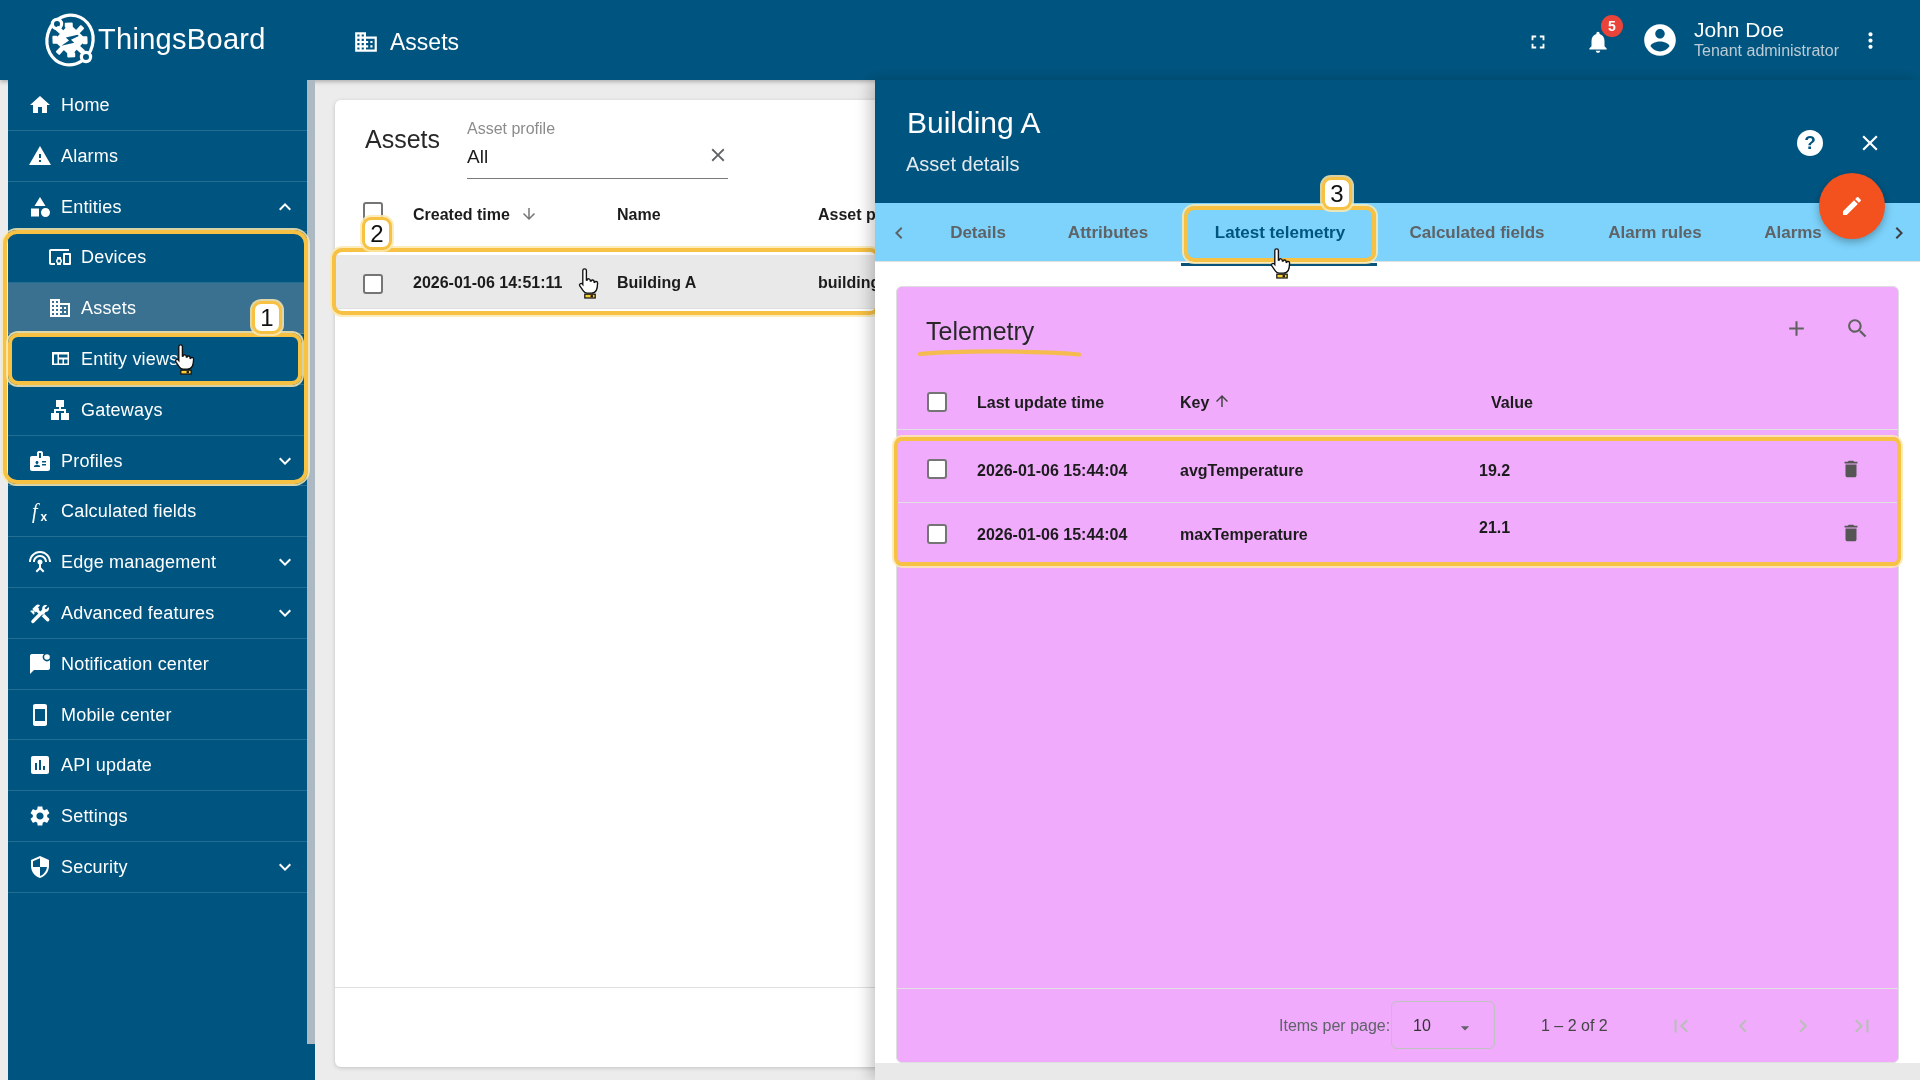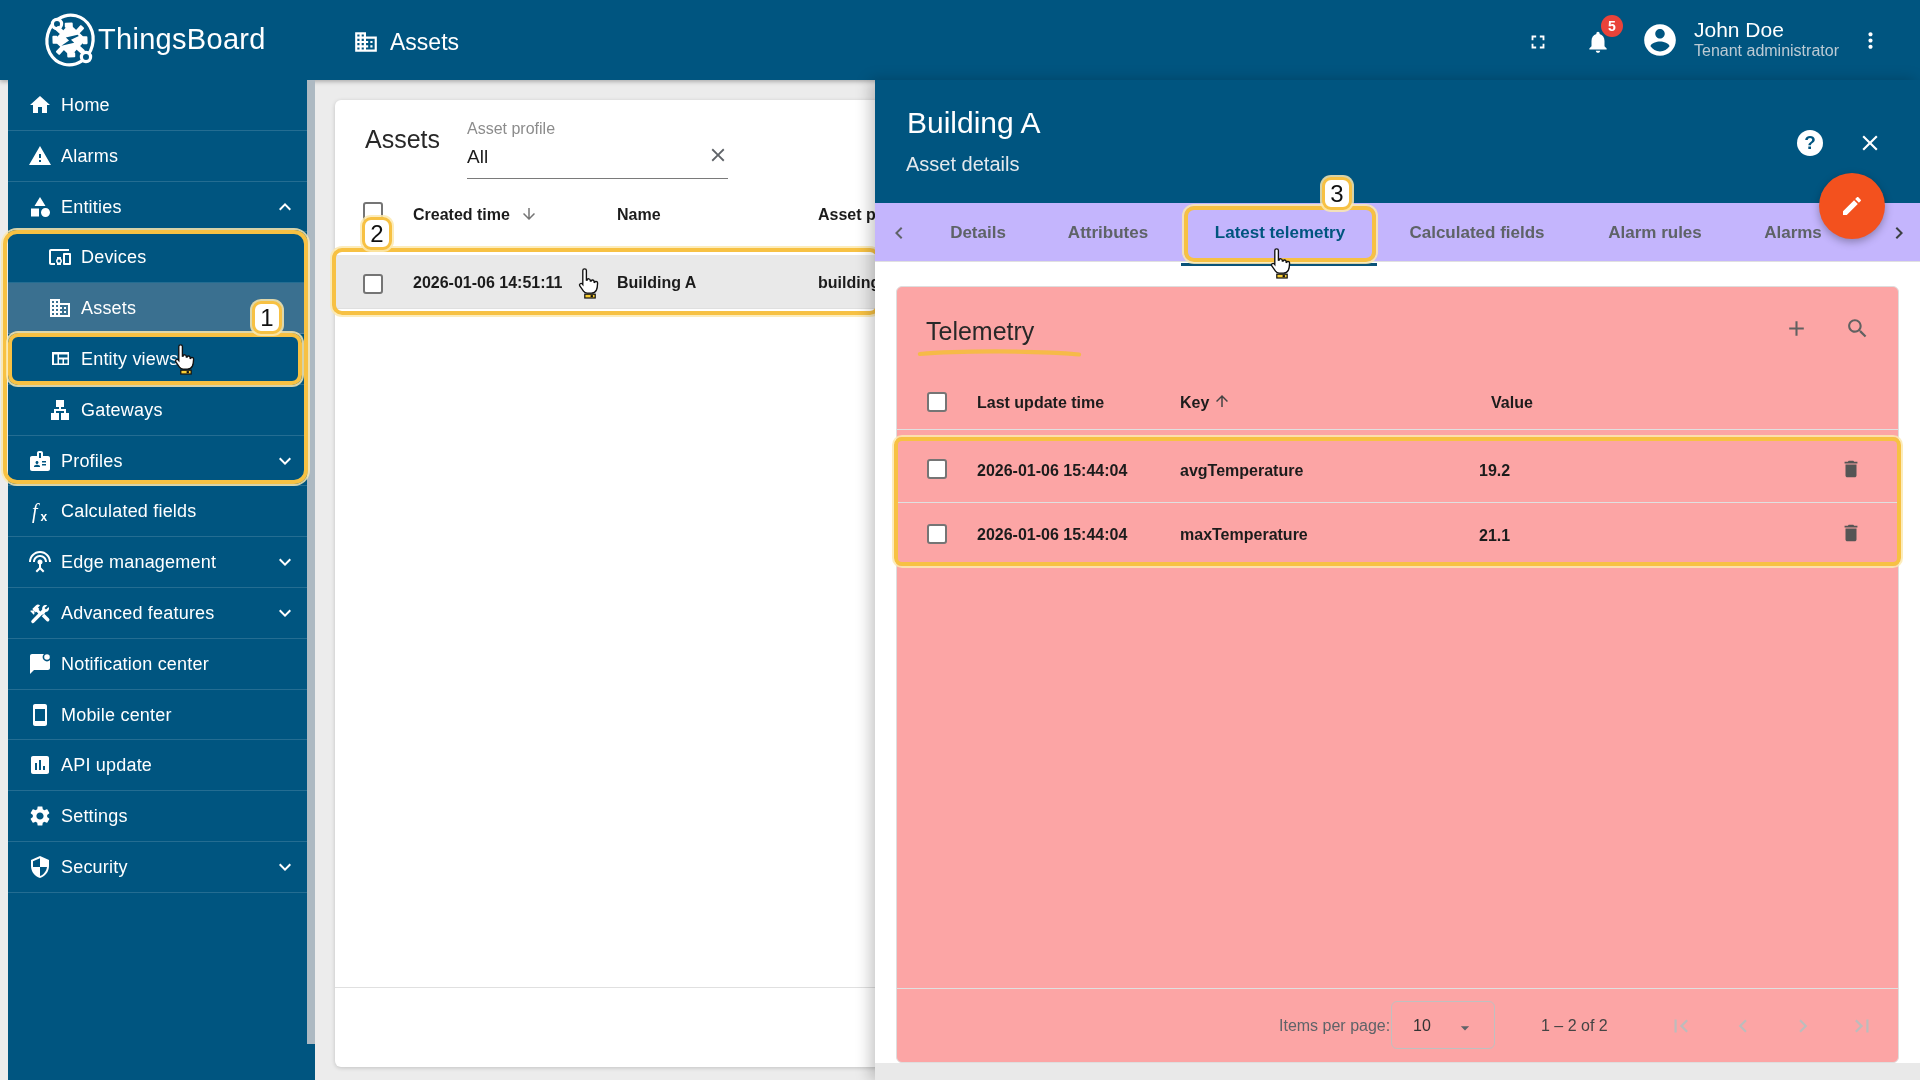--- a/index.html
+++ b/index.html
@@ -28,24 +28,24 @@
   .cardtitle { font-size:25px; color:#282828; }
   .fieldlabel { font-size:16px; color:#8c8c8c; }
   .thead { font-size:16px; font-weight:bold; color:#1c1c1c; }
   .tcell { font-size:16px; color:#1c1c1c;font-weight:bold; }
   .cbx { position:absolute; width:20px; height:20px; border:2px solid #757575; border-radius:3px; background:#fff; }
   .hline { position:absolute; height:1px; background:#e0e0e0; }
 
   
   #panel { position:absolute; left:875px; top:80px; width:1045px; height:1000px; background:#fff; box-shadow:-5px 0 14px rgba(0,0,0,0.22); }
   #phead { position:absolute; left:0; top:0; width:1045px; height:123px; background:#005580; }
-  #ptabs { position:absolute; left:0; top:123px; width:1045px; height:59px; background:#c4b5fd; border-bottom:1px solid #e0e0e0; }
+  #ptabs { position:absolute; left:0; top:123px; width:1045px; height:59px; background:#7dd3fc; border-bottom:1px solid #e0e0e0; }
   .tab { position:absolute; top:0; height:59px; line-height:59px; font-size:17px; font-weight:600; color:#5e6367; text-align:center; }
   .tab.act { color:#00557e; }
-  #tcard { position:absolute; left:21px; top:206px; width:1003px; height:777px; background:#fca5a5; border:1px solid #dedede; border-radius:6px; }
+  #tcard { position:absolute; left:21px; top:206px; width:1003px; height:777px; background:#f0abfc; border:1px solid #dedede; border-radius:6px; }
   #pstrip { position:absolute; left:0; top:983px; width:1045px; height:17px; background:#e9e9e9; }
 
   
   .obox { position:absolute; border:4px solid #f7c143; border-radius:12px; box-shadow:0 0 0 2px rgba(252,233,175,0.85); }
   .obadge { position:absolute; width:30px; height:33px; background:#fff; border:3px solid #f7c143; border-radius:9px; box-shadow:0 0 0 2px rgba(252,233,175,0.85); color:#111; font-size:24px; text-align:center; line-height:28px; }
   .cursor { width:28px; height:32px; z-index:50; }
 </style>
 </head>
 <body>
 <div id="app">
@@ -282,21 +282,21 @@
       <span class="abs tcell" style="left:80px;top:175px">2026-01-06 15:44:04</span>
       <span class="abs tcell" style="left:283px;top:175px">avgTemperature</span>
       <span class="abs tcell" style="left:582px;top:175px">19.2</span>
       <svg class="abs" style="left:943px;top:171px" width="22" height="22" viewBox="0 0 24 24" fill="#555">
           <path d="M6 19c0 1.1.9 2 2 2h8c1.1 0 2-.9 2-2V7H6v12zM19 4h-3.5l-1-1h-5l-1 1H5v2h14V4z"></path>
         </svg>
       <div class="hline" style="left:0;top:215px;width:1001px"></div>
       <div class="cbx" style="left:30px;top:237px"></div>
       <span class="abs tcell" style="left:80px;top:239px">2026-01-06 15:44:04</span>
       <span class="abs tcell" style="left:283px;top:239px">maxTemperature</span>
-      <span class="abs tcell" style="left:582px;top:240px">21.1</span>
+      <span class="abs tcell" style="left:582px;top:232px">21.1</span>
       <svg class="abs" style="left:943px;top:235px" width="22" height="22" viewBox="0 0 24 24" fill="#555">
           <path d="M6 19c0 1.1.9 2 2 2h8c1.1 0 2-.9 2-2V7H6v12zM19 4h-3.5l-1-1h-5l-1 1H5v2h14V4z"></path>
         </svg>
       <div class="hline" style="left:0;top:701px;width:1001px"></div>
       <span class="abs" style="left:382px;top:730px;font-size:16px;color:#5f6368">Items per page:</span>
       <div class="abs" style="left:494px;top:714px;width:104px;height:48px;border:1px solid #c0c0c0;border-radius:6px"></div>
       <span class="abs" style="left:516px;top:730px;font-size:16px;color:#333">10</span>
       <svg class="abs" style="left:558px;top:731px" width="20" height="20" viewBox="0 0 24 24" fill="#5f6368">
           <path d="M7 10l5 5 5-5z"></path>
         </svg>

